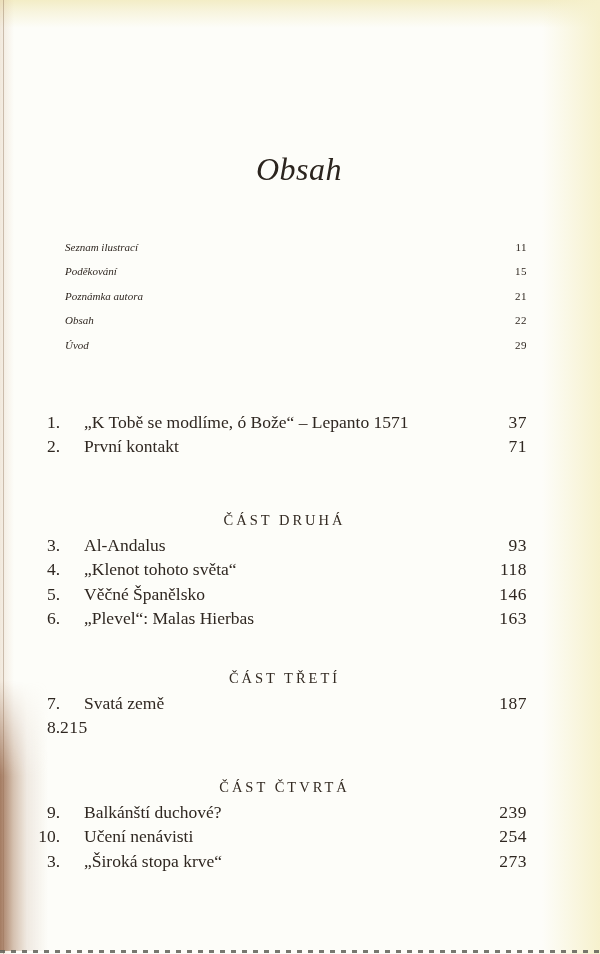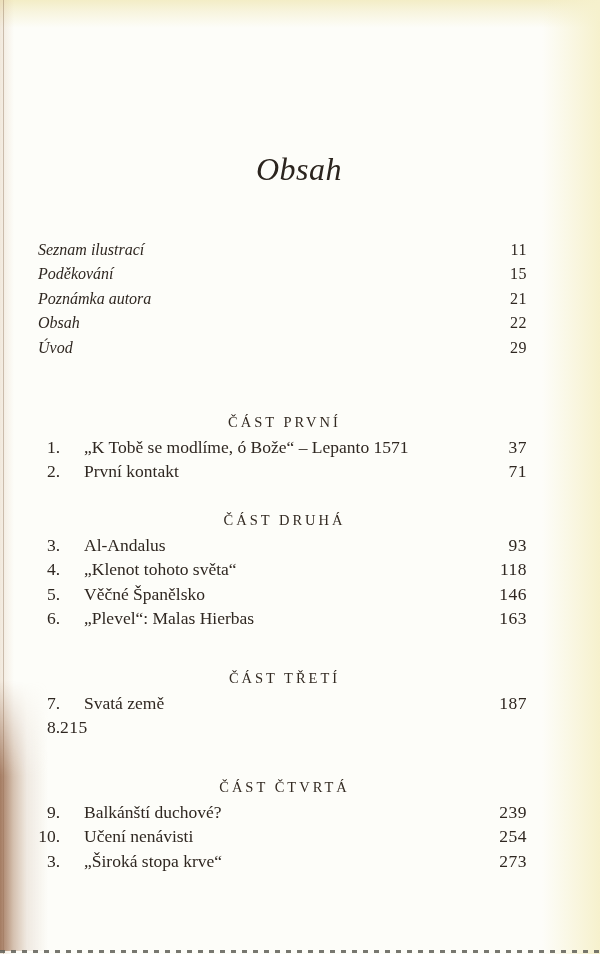--- a/index.html
+++ b/index.html
@@ -47,21 +47,21 @@
   }
   
   .page-title {
     position:absolute; top:151px; left:0; width:574px;
     text-align:center; font-size:32px; font-style:italic;
     letter-spacing:0.5px; color:#2b241e;padding-left:12px;
   }
   .front-matter { position:absolute; top:241px; left:38px; width:489px; }
   .fm-row {
     display:flex; justify-content:space-between; align-items:baseline;
-    height:24.4px; font-size:16px;
+    height:24.4px; font-size:11px;margin-left:27px;
   }
   .fm-label { font-style:italic; }
   .fm-page  { font-style:normal; letter-spacing:0.5px; }
 
   .section { position:absolute; left:28px; width:499px; }
   #section-1 { top:412px; }
   #section-2 { top:510px; }
   #section-3 { top:668px; }
   #section-4 { top:777px; }
   .section-heading {
@@ -106,21 +106,20 @@
       <span class="fm-label">Obsah</span>
       <span class="fm-page">22</span>
     </div>
     <div class="fm-row">
       <span class="fm-label">Úvod</span>
       <span class="fm-page">29</span>
     </div>
   </div>
 
   <div class="section" id="section-1">
-    <div class="section-heading">ČÁST PRVNÍ</div>
     <div class="item-row">
       <span class="item-num">1.</span>
       <span class="item-title"><span>„K Tobě se modlíme, ó Bože“ – Lepanto 1571</span><span class="italic-part"></span></span>
       <span class="item-page">37</span>
     </div>
     <div class="item-row">
       <span class="item-num">2.</span>
       <span class="item-title"><span>První kontakt</span><span class="italic-part"></span></span>
       <span class="item-page">71</span>
     </div>

